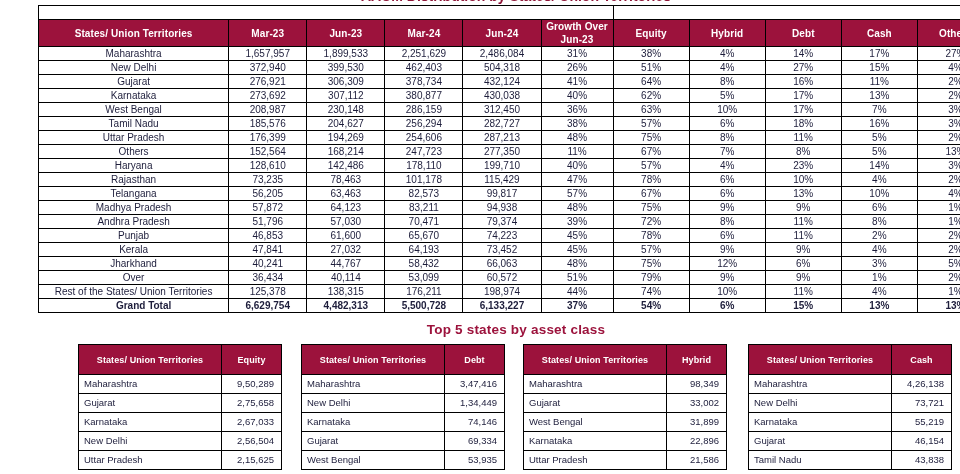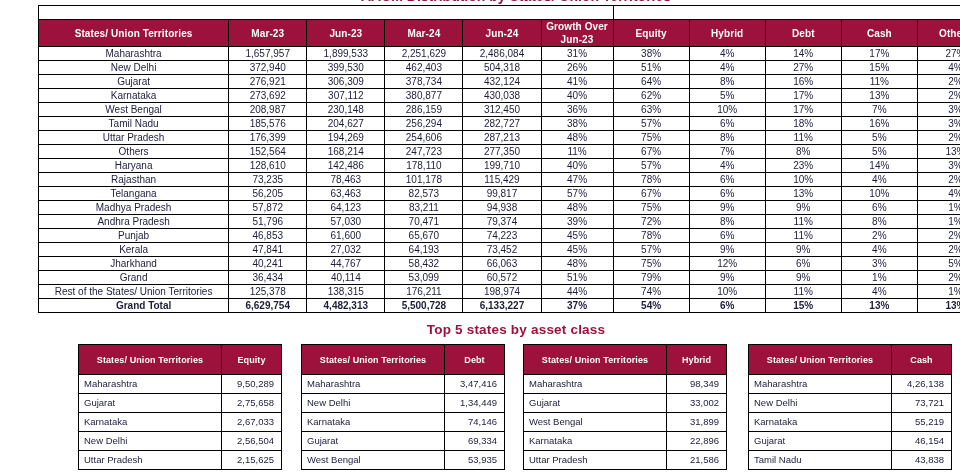--- a/index.html
+++ b/index.html
@@ -394,21 +394,21 @@
             <td class="num">58,432</td>
             <td class="num">66,063</td>
             <td class="num">48%</td>
             <td class="num">75%</td>
             <td class="num">12%</td>
             <td class="num">6%</td>
             <td class="num">3%</td>
             <td class="num">5%</td>
           </tr>
           <tr>
-            <td class="state">Grand</td>
+            <td class="state">Over</td>
             <td class="num">36,434</td>
             <td class="num">40,114</td>
             <td class="num">53,099</td>
             <td class="num">60,572</td>
             <td class="num">51%</td>
             <td class="num">79%</td>
             <td class="num">9%</td>
             <td class="num">9%</td>
             <td class="num">1%</td>
             <td class="num">2%</td>

